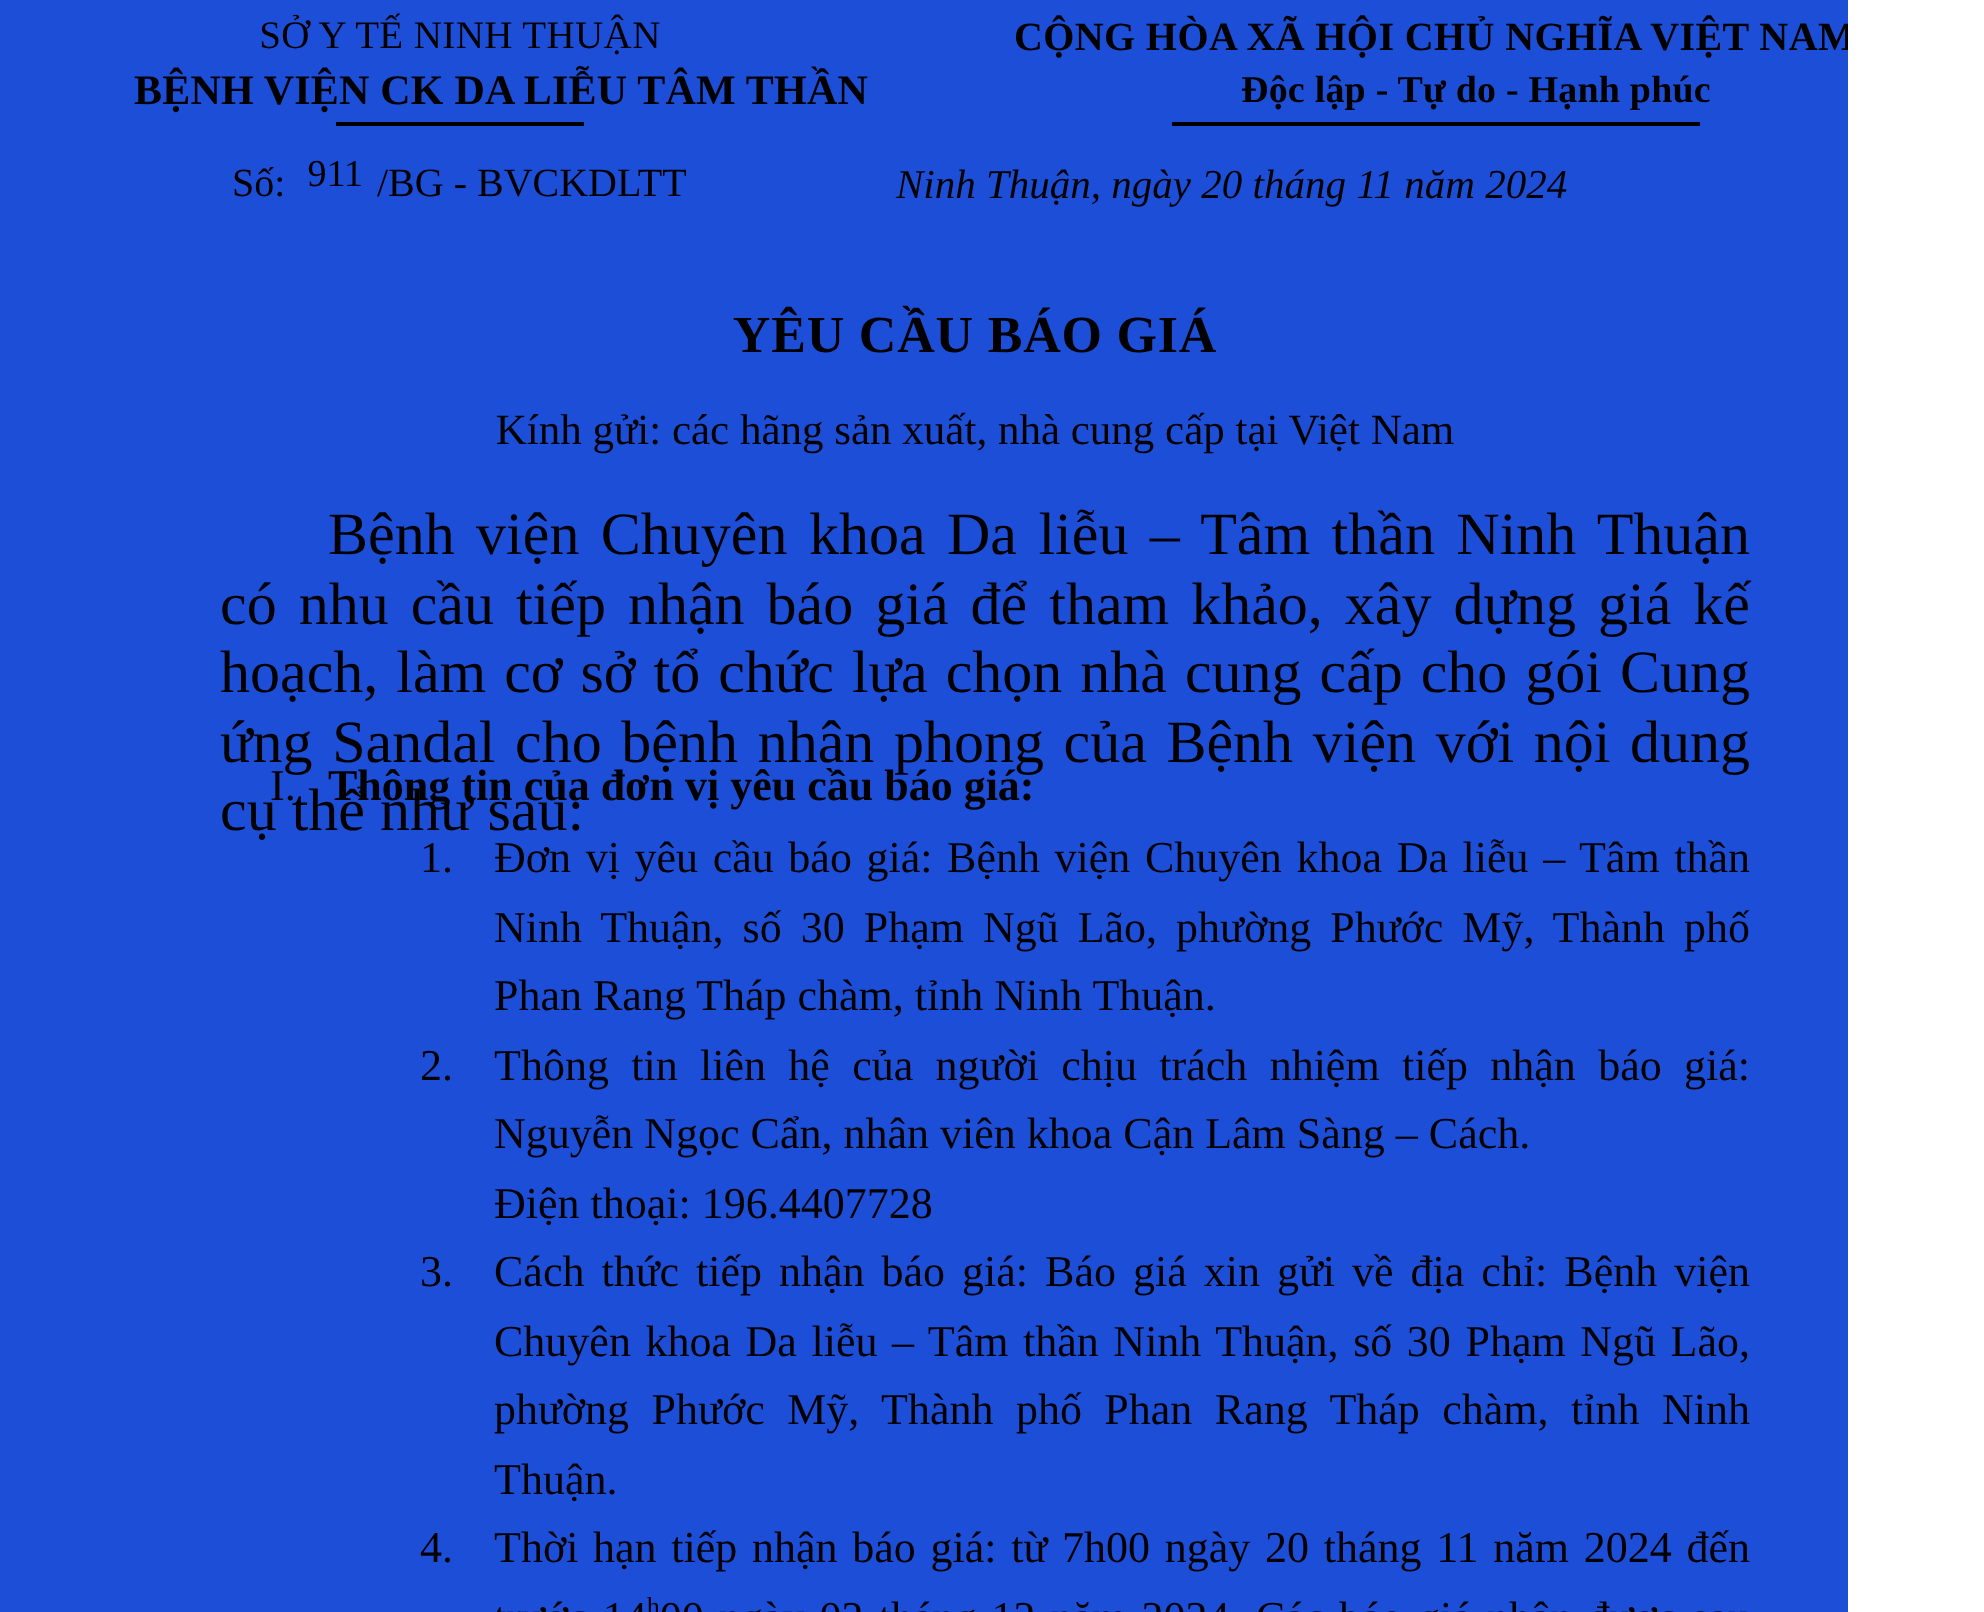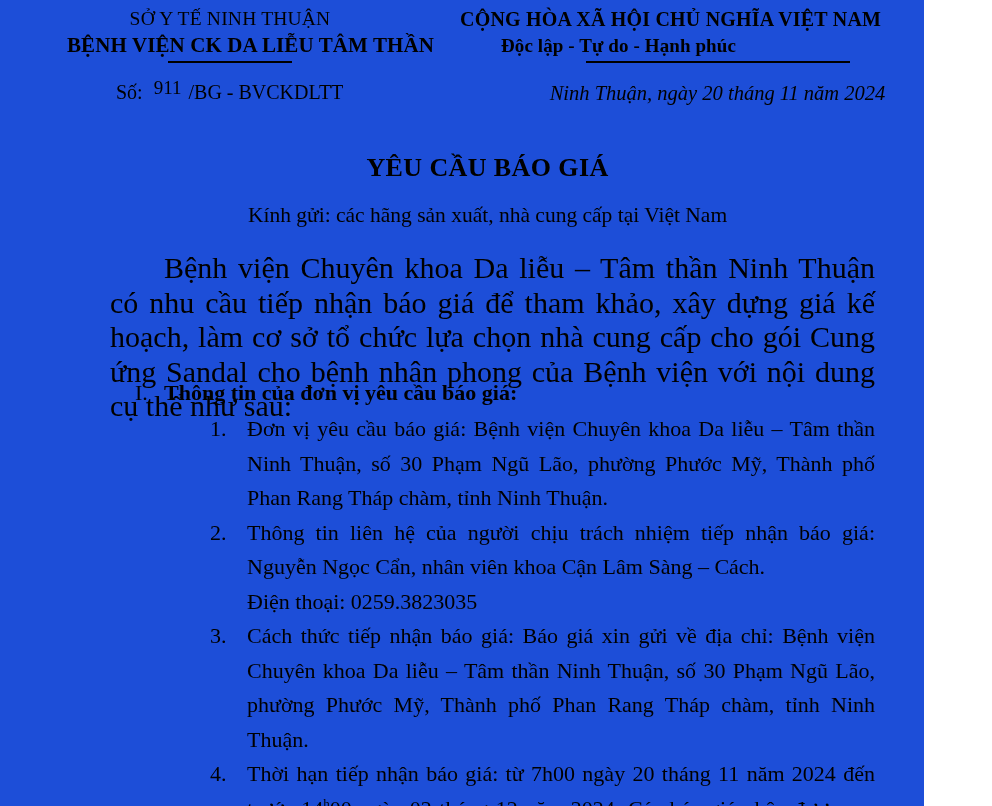--- a/index.html
+++ b/index.html
@@ -37,20 +37,21 @@
     width: 975px;
     display: flex;
     flex-direction: row;
   }
   .hdr-left {
     width: 460px;
     text-align: center;
   }
   .hdr-right {
     width: 515px;
+    text-align: center;
   }
   .hdr-line1 {
     font-size: 20px;
     font-weight: bold;
     letter-spacing: 0.2px;
     line-height: 26px;
     white-space: nowrap;
   }
   .hdr-left .hdr-line1 {
     font-weight: normal;
@@ -90,23 +91,22 @@
     position: relative;
     top: -5px;
     padding: 0 7px 0 11px;
   }
   .numline .so-suffix { font-size: 20px; }
 
   
   .dateline {
     position: absolute;
     top: 80px;
-    left: 460px;
+    left: 448px;
     width: 515px;
-    text-align: center;
     font-style: italic;
     font-size: 20.5px;
     line-height: 26px;
     white-space: nowrap;
   }
 
   
   .doc-title {
     position: absolute;
     top: 153px;
@@ -248,21 +248,21 @@
 
       <li>
         <span class="item-num">1.</span>
         <span class="item-body">Đơn vị yêu cầu báo giá: Bệnh viện Chuyên khoa Da liễu – Tâm thần Ninh Thuận, số 30 Phạm Ngũ Lão, phường Phước Mỹ, Thành phố Phan Rang Tháp chàm, tỉnh Ninh Thuận.</span>
       </li>
 
       <li>
         <span class="item-num">2.</span>
         <span class="item-body">
           <span>Thông tin liên hệ của người chịu trách nhiệm tiếp nhận báo giá: Nguyễn Ngọc Cẩn, nhân viên khoa Cận Lâm Sàng – Cách.</span>
-          <span class="subline">Điện thoại: 0259.3823035</span>
+          <span class="subline">Điện thoại: 196.4407728</span>
         </span>
       </li>
 
       <li>
         <span class="item-num">3.</span>
         <span class="item-body">Cách thức tiếp nhận báo giá: Báo giá xin gửi về địa chỉ: Bệnh viện Chuyên khoa Da liễu – Tâm thần Ninh Thuận, số 30 Phạm Ngũ Lão, phường Phước Mỹ, Thành phố Phan Rang Tháp chàm, tỉnh Ninh Thuận.</span>
       </li>
 
       <li>
         <span class="item-num">4.</span>

